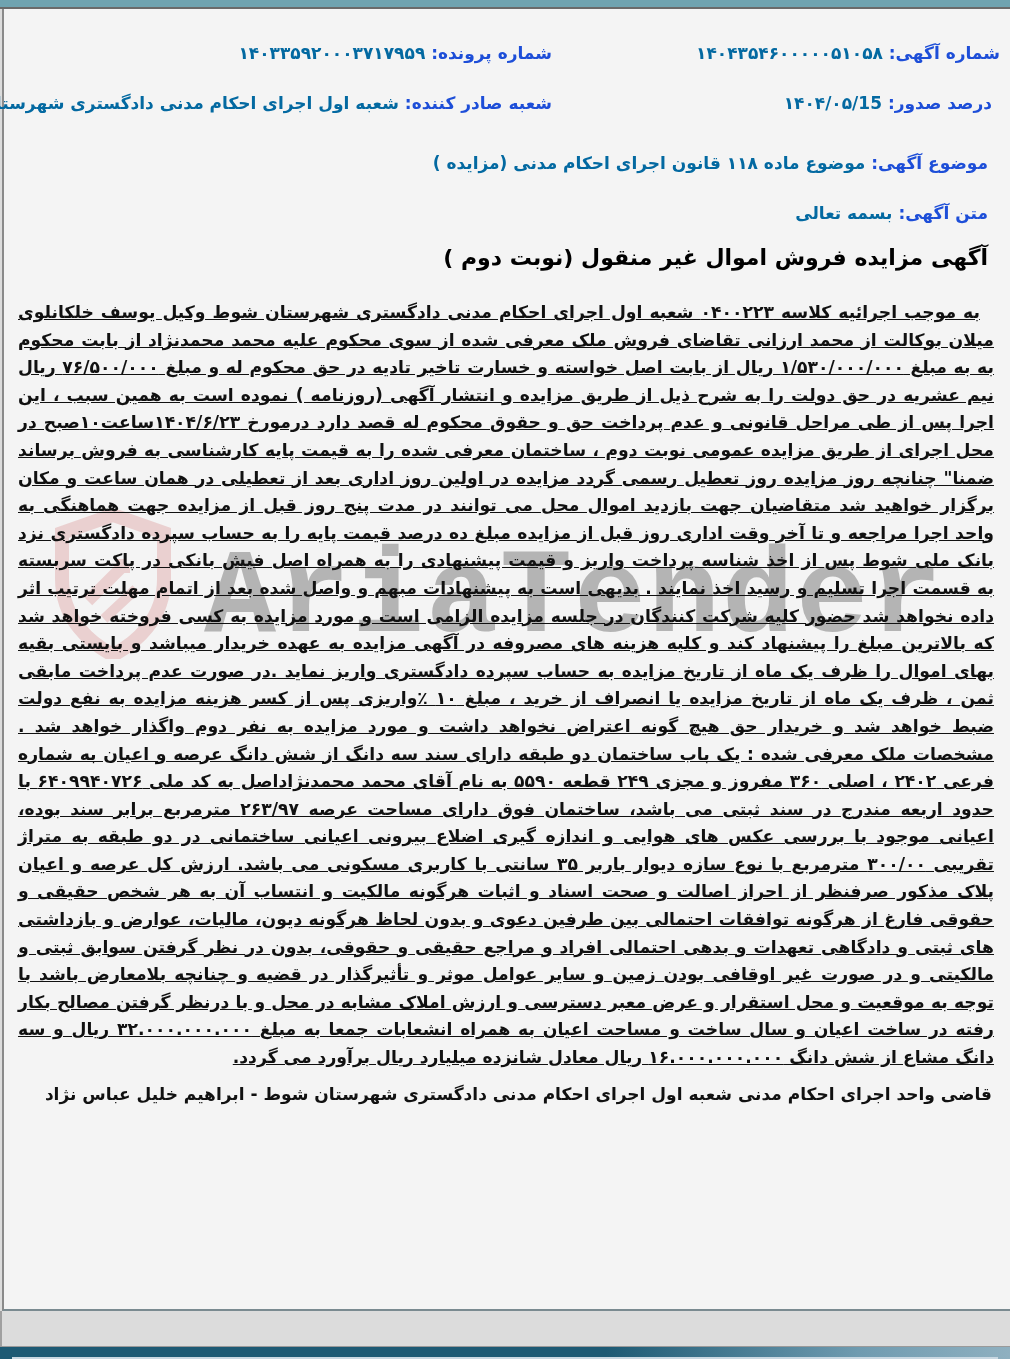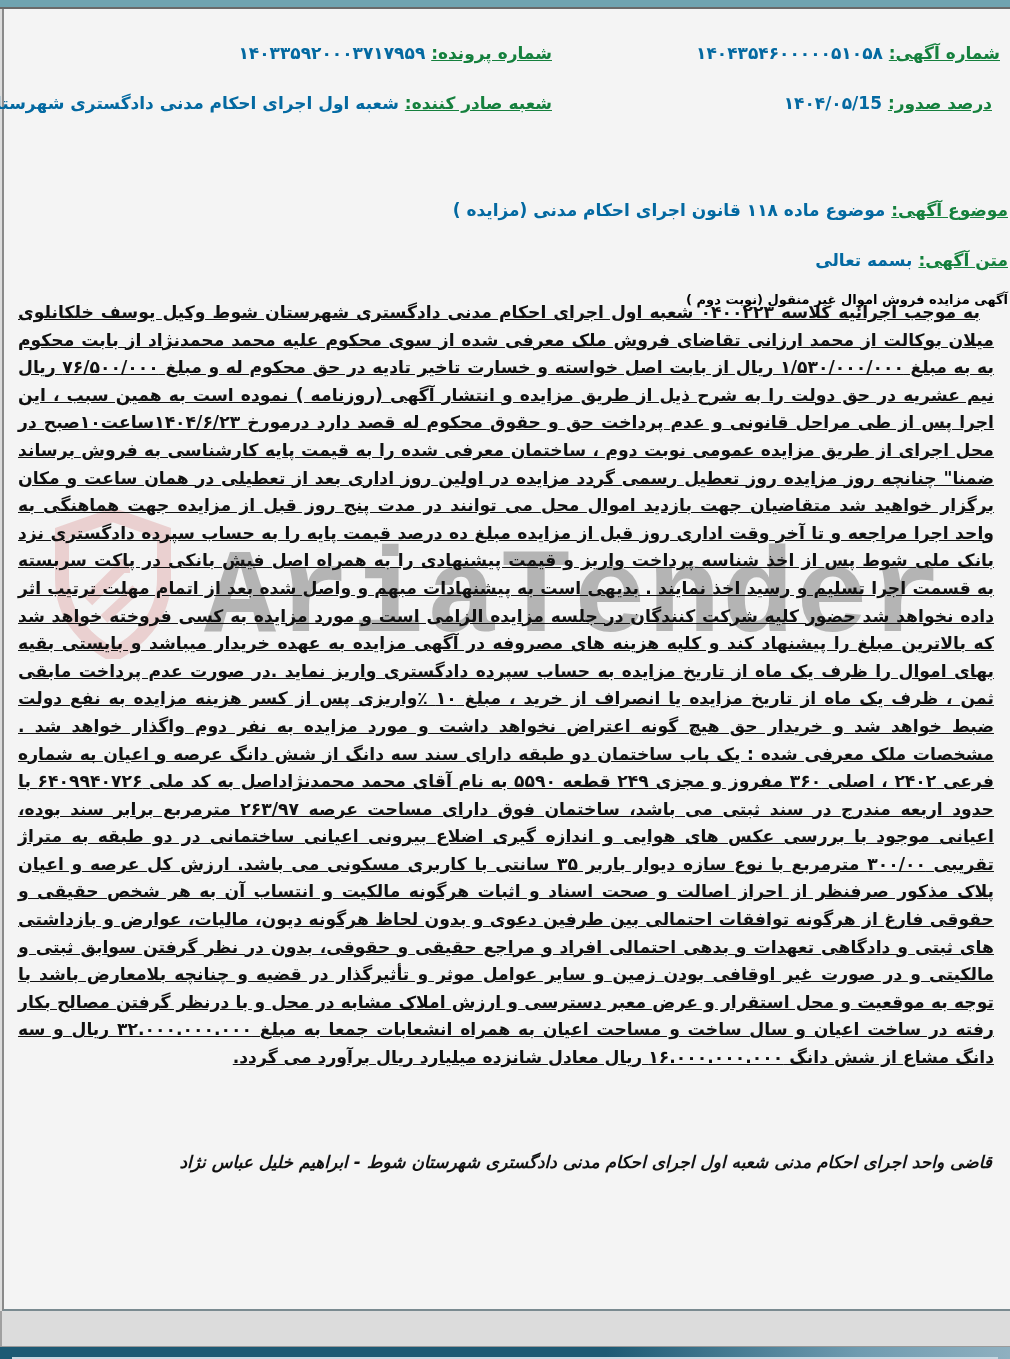--- a/index.html
+++ b/index.html
@@ -20,23 +20,23 @@
       box-sizing: border-box;
     }
     .content {
       position: absolute; left: 0; right: 0; top: 0; bottom: 0;
       direction: rtl; box-sizing: border-box; padding: 0 18px 0 14px;
     }
     .hdr {
       position: absolute; font-weight: bold; font-size: 17px; white-space: nowrap;
       direction: rtl;
     }
-    .lbl { color: #15803d; font-weight: bold; text-decoration: underline; }
+    .lbl { color: #1d4ed8; font-weight: bold; }
     .val { color: #0369a1; }
-    .meta { position: absolute; right: 2px; font-size: 17px; font-weight: bold; white-space: nowrap; margin-top: 47px; }
+    .meta { position: absolute; right: 22px; font-size: 17px; font-weight: bold; white-space: nowrap; }
     .para {
       position: absolute; right: 16px; left: 14px; top: 290px;
       font-size: 17.2px; font-weight: bold; color: #111; line-height: 27.6px;
       text-align: justify; text-align-last: right; text-decoration: underline;
     }
     .para p { margin: 0; }
     .sig { position: absolute; right: 18px; left: 14px; font-size: 17px; font-weight: bold; color:#111; line-height: 27px; }
     .sig div { white-space: nowrap; }
     .watermark {
       position: absolute; left: 50px; top: 500px; width: 540px; height: 200px;
@@ -95,27 +95,27 @@
     <div class="meta" style="top:144px;">
       <span class="lbl">موضوع آگهی:</span>
       <span class="val">موضوع ماده ۱۱۸ قانون اجرای احکام مدنی (مزایده )</span>
     </div>
 
     <div class="meta" style="top:194px;">
       <span class="lbl">متن آگهی:</span>
       <span class="val">بسمه تعالی</span>
     </div>
 
-    <div class="meta" style="top:236px; font-size:13px;">آگهی مزایده فروش اموال غیر منقول (نوبت دوم )</div>
+    <div class="meta" style="top:236px; font-size:22px;">آگهی مزایده فروش اموال غیر منقول (نوبت دوم )</div>
 
     <div class="para">
       <p style="text-indent:14px;">به موجب اجرائیه کلاسه ۰۴۰۰۲۲۳ شعبه اول اجرای احکام مدنی دادگستری شهرستان شوط  وکیل یوسف خلکانلوی میلان بوکالت از محمد ارزانی تقاضای فروش ملک معرفی شده از سوی محکوم علیه محمد محمدنژاد از بابت محکوم به به مبلغ ۱/۵۳۰/۰۰۰/۰۰۰ ریال  از بابت اصل خواسته و خسارت تاخیر تادیه در حق محکوم له و مبلغ ۷۶/۵۰۰/۰۰۰  ریال نیم عشریه در حق دولت  را به شرح ذیل  از طریق مزایده و انتشار آگهی (روزنامه ) نموده است به همین سبب ، این اجرا پس از طی مراحل قانونی و عدم پرداخت حق و حقوق محکوم له  قصد دارد درمورخ  ۱۴۰۴/۶/۲۳ساعت۱۰صبح  در محل اجرای از طریق مزایده عمومی نوبت دوم ، ساختمان معرفی شده را به قیمت پایه کارشناسی به فروش برساند ضمنا" چنانچه روز مزایده روز تعطیل رسمی گردد مزایده در اولین روز اداری بعد از تعطیلی در همان ساعت و مکان برگزار خواهید شد متقاضیان جهت بازدید اموال محل می توانند در مدت پنج روز قبل از مزایده جهت هماهنگی به واحد اجرا مراجعه و تا آخر وقت اداری روز قبل از مزایده مبلغ ده درصد قیمت پایه را به حساب سپرده دادگستری نزد بانک ملی شوط  پس از اخذ شناسه پرداخت واریز و قیمت پیشنهادی را به همراه اصل فیش بانکی در پاکت سربسته به قسمت اجرا تسلیم و رسید اخذ نمایند . بدیهی است به پیشنهادات مبهم و واصل شده بعد از اتمام مهلت ترتیب اثر داده نخواهد شد حضور کلیه شرکت کنندگان در جلسه مزایده الزامی است و مورد مزایده به کسی فروخته خواهد شد که بالاترین مبلغ را پیشنهاد کند و کلیه هزینه های مصروفه در آگهی مزایده به عهده خریدار میباشد و بایستی بقیه بهای اموال را ظرف یک ماه از تاریخ مزایده به حساب سپرده دادگستری واریز نماید .در صورت عدم پرداخت مابقی ثمن ، ظرف یک ماه از تاریخ مزایده یا انصراف از خرید ، مبلغ ۱۰ ٪واریزی پس از کسر هزینه مزایده به نفع دولت ضبط خواهد شد و خریدار حق هیچ گونه اعتراض نخواهد داشت و مورد مزایده به نفر دوم واگذار خواهد شد . مشخصات ملک معرفی شده : یک باب ساختمان دو طبقه دارای سند سه دانگ از شش دانگ عرصه و اعیان به شماره فرعی ۲۴۰۲ ، اصلی ۳۶۰ مفروز و مجزی ۲۴۹ قطعه ۵۵۹۰ به نام آقای محمد محمدنژاداصل به کد ملی ۶۴۰۹۹۴۰۷۲۶ با حدود اربعه مندرج در سند ثبتی می باشد، ساختمان فوق دارای مساحت عرصه ۲۶۳/۹۷ مترمربع برابر سند بوده، اعیانی موجود با بررسی عکس های هوایی و اندازه گیری اضلاع بیرونی اعیانی ساختمانی در دو طبقه به متراژ تقریبی ۳۰۰/۰۰ مترمربع با نوع سازه دیوار باربر ۳۵ سانتی با کاربری مسکونی می باشد. ارزش کل عرصه و اعیان پلاک مذکور صرفنظر از احراز اصالت و صحت اسناد و اثبات هرگونه مالکیت و انتساب آن به هر شخص حقیقی و حقوقی فارغ از هرگونه توافقات احتمالی بین طرفین دعوی و بدون لحاظ هرگونه دیون، مالیات، عوارض و بازداشتی های ثبتی و دادگاهی تعهدات و بدهی احتمالی افراد و مراجع حقیقی و حقوقی، بدون در نظر گرفتن سوابق ثبتی و مالکیتی و در صورت غیر اوقافی بودن زمین و سایر عوامل موثر و تأثیرگذار در قضیه و چنانچه بلامعارض باشد با توجه به موقعیت و محل استقرار و عرض معبر دسترسی و ارزش املاک مشابه در محل و با درنظر گرفتن مصالح بکار رفته در ساخت اعیان و سال ساخت و مساحت اعیان به همراه انشعابات جمعا به مبلغ ۳۲.۰۰۰.۰۰۰.۰۰۰ ریال و سه دانگ مشاع از شش دانگ ۱۶.۰۰۰.۰۰۰.۰۰۰ ریال معادل شانزده میلیارد ریال برآورد می گردد.</p>
     </div>
 
-    <div class="sig" style="top:1140px;font-style:italic;">
+    <div class="sig" style="top:1072px;">
       <div>قاضی واحد اجرای احکام مدنی شعبه اول اجرای احکام مدنی دادگستری شهرستان شوط - ابراهیم خلیل عباس نژاد</div>
     </div>
 
   </div>
 </div>
 
 <div class="bottom-gray"></div>
 <div class="bottombar">
     <div class="inner"></div>
   </div>

